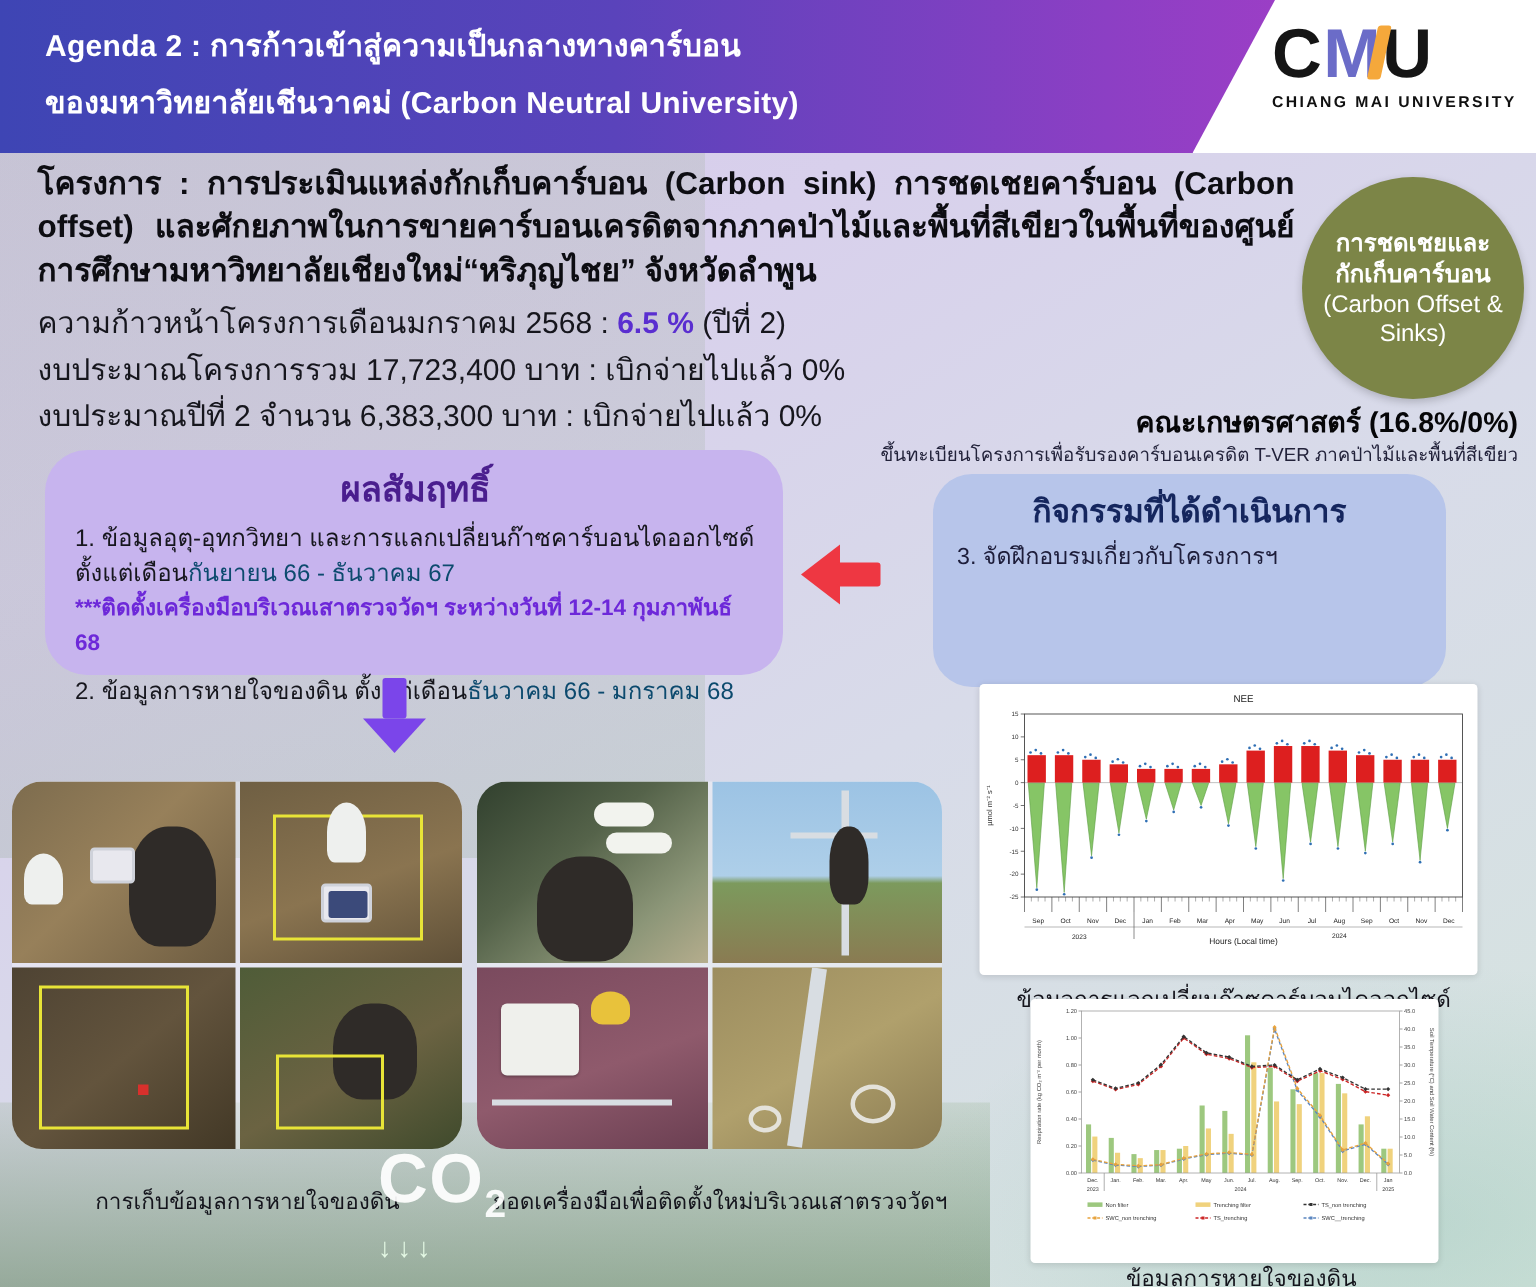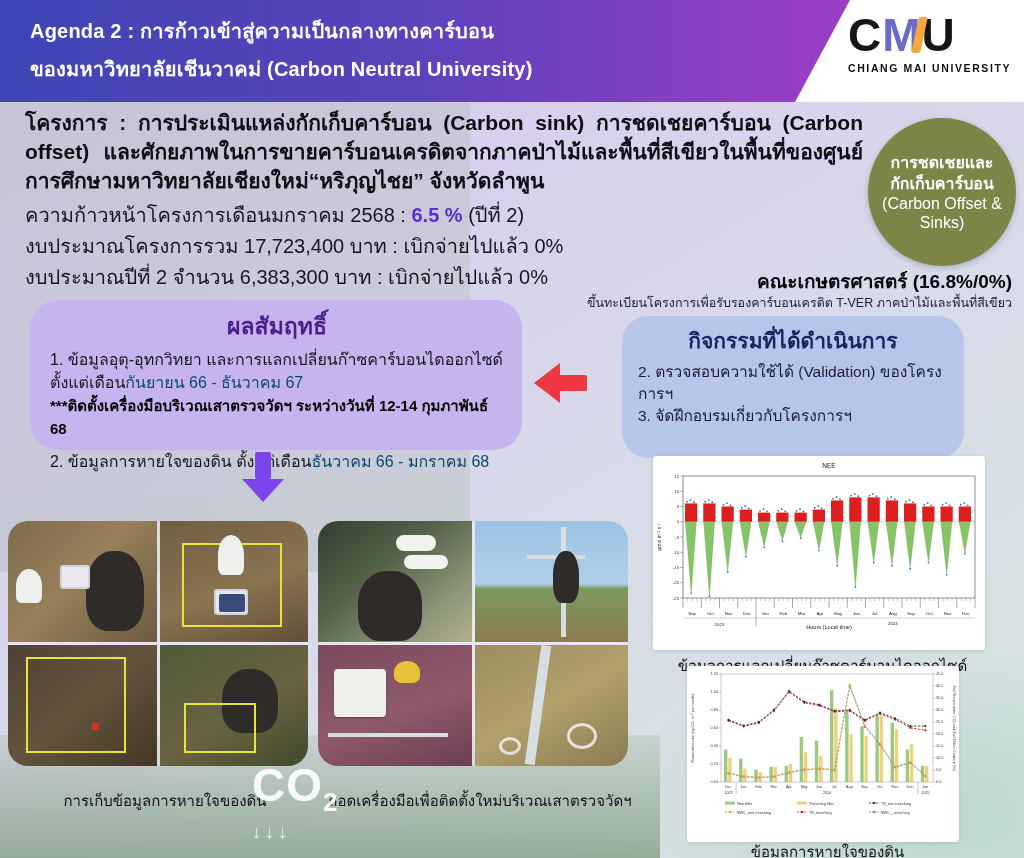--- a/index.html
+++ b/index.html
@@ -50,21 +50,21 @@
   
   .faculty-name { position:absolute; right:12px; top:266px; font-size:19px; font-weight:800; color:#060608; }
   .faculty-note { position:absolute; right:12px; top:293px; font-size:12.5px; color:#22223a; }
 
   
   .results-box { position:absolute; left:30px; top:300px; width:492px; height:150px;
     background:#c7b4ee; border-radius:28px; padding:8px 18px 8px 20px; }
   .results-title { text-align:center; font-size:23px; font-weight:800; color:#4a1e8e; }
   .results-body { font-size:16px; color:#16161d; line-height:23px; margin-top:4px; }
   .hl { color:#0c4a6e; }
-  .results-note { font-size:15px; color:#000000; font-weight:600; }
+  .results-note { font-size:15px; color:#6d28d9; font-weight:600; }
   .results-item2 { margin-top:10px; }
 
   
   .activities-box { position:absolute; left:622px; top:316px; width:342px; height:142px;
     background:#b7c5ea; border-radius:26px; padding:8px 16px; }
   .activities-title { text-align:center; font-size:21px; font-weight:800; color:#15265e; }
   .activities-body { font-size:15.5px; line-height:22px; margin-top:4px; }
   .act1 { color:#5b35c9; }
   .act2,.act3 { color:#1d1d3a; }
 
@@ -178,21 +178,20 @@
   </div>
 
   <div class="arrow-left">
     <div class="head"></div>
     <div class="bar"></div>
   </div>
 
   <div class="activities-box">
     <div class="activities-title">กิจกรรมที่ได้ดำเนินการ</div>
     <div class="activities-body">
-      <div class="act2">2. ตรวจสอบความใช้ได้ (Validation) ของโครงการฯ</div>
       <div class="act3">3. จัดฝึกอบรมเกี่ยวกับโครงการฯ</div>
     </div>
   </div>
 
   <div class="arrow-down">
     <div class="bar"></div>
     <div class="head"></div>
   </div>
 
   <div class="collage collage-left">

